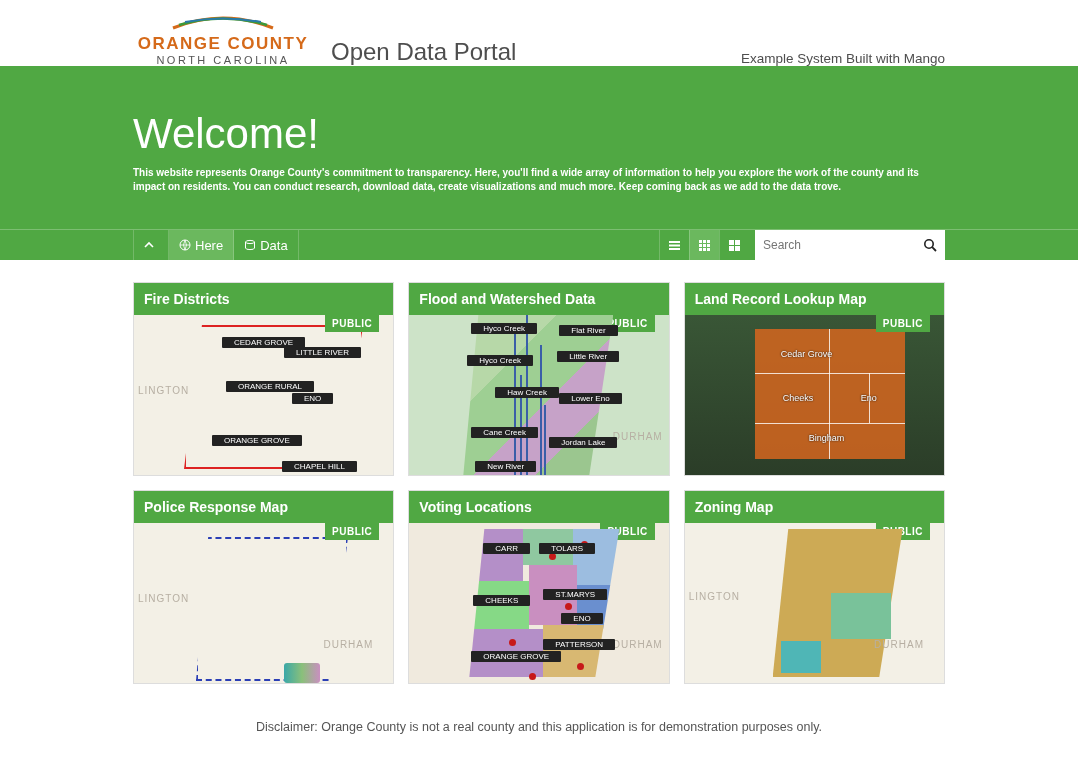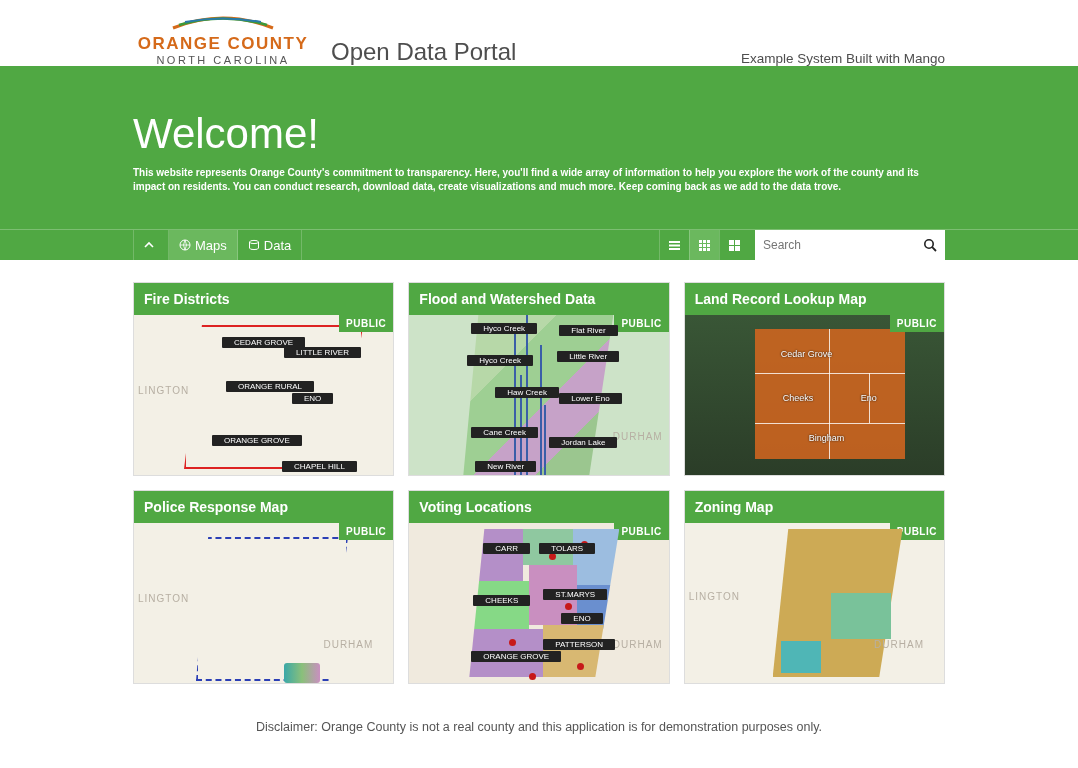--- a/index.html
+++ b/index.html
@@ -24,21 +24,21 @@
 .view-btn { width: 30px; display: flex; align-items: center; justify-content: center; color: #fff; border-left: 1px solid rgba(255,255,255,0.2); cursor: pointer; }
 .view-btn.active { background: #6bb85e; }
 .search-wrap { width: 190px; margin-left: 6px; background: #fff; display: flex; align-items: center; padding: 0 8px; }
 .search-wrap input { border: none; outline: none; flex: 1; font-size: 12px; height: 26px; }
 .search-wrap .mag { color: #333; }
 .cards { padding: 22px 0 8px; }
 .card-row { display: flex; gap: 14px; margin-bottom: 14px; }
 .card { flex: 1; background: #4d7c0f; border: 1px solid #ddd; overflow: hidden; cursor: pointer; }
 .card-head { background: #50a843; color: #fff; padding: 8px 10px; font-weight: 700; font-size: 14px; }
 .card-img { height: 160px; position: relative; background: #f2efe8; overflow: hidden; }
-.badge { position: absolute; top: 0; right: 0; background: #50a843; color: #fff; font-size: 10px; font-weight: 700; padding: 3px 7px; letter-spacing: 0.5px; text-align: center; }
+.badge { position: absolute; top: 0; right: 14px; background: #50a843; color: #fff; font-size: 10px; font-weight: 700; padding: 3px 7px; letter-spacing: 0.5px; text-align: center; }
 .disclaimer { text-align: center; font-size: 12.5px; color: #555; padding: 14px 0 20px; }
 
 .thumb-fire { background: linear-gradient(0deg,#f3f0e6,#f3f0e6); }
 .thumb-fire::before { content:""; position:absolute; inset:10px 30px 6px 50px; border:2px solid #d22; clip-path: polygon(10% 0,100% 0,86% 100%,0 100%); }
 .thumb-fire .labels { position:absolute; inset:0; }
 .mini-label { position:absolute; background:#222; color:#fff; font-size:8px; padding:1px 12px; border-radius:1px; white-space:nowrap; }
 .thumb-flood { background:#cde3c8; }
 .thumb-flood .river { position:absolute; left:45%; top:0; bottom:0; width:2px; background:#3a5ea8; box-shadow:-12px 10px 0 0 #3a5ea8,14px 30px 0 0 #3a5ea8,-6px 60px 0 0 #3a5ea8,18px 90px 0 0 #3a5ea8; }
 .thumb-flood .labels { position:absolute; inset:0; }
 .thumb-land { background: linear-gradient(0deg,#2b3d28,#395636); }
@@ -91,21 +91,21 @@
     <div class="tb-btn" style="border-left:1px solid rgba(255,255,255,0.2);">
       <svg width="10" height="10" viewBox="0 0 10 10">
           <path d="M1 7 L5 3 L9 7" stroke="#fff" stroke-width="1.6" fill="none"></path>
         </svg>
     </div>
     <div class="tb-btn active">
       <svg width="12" height="12" viewBox="0 0 12 12">
           <circle cx="6" cy="6" r="5" stroke="#fff" stroke-width="1" fill="none"></circle>
           <path d="M1 6 H11 M6 1 Q9 6 6 11 M6 1 Q3 6 6 11" stroke="#fff" stroke-width="0.8" fill="none"></path>
         </svg>
-      <span>Maps</span>
+      <span>Here</span>
     </div>
     <div class="tb-btn">
       <svg width="12" height="12" viewBox="0 0 12 12">
           <ellipse cx="6" cy="3" rx="4.5" ry="1.6" stroke="#fff" stroke-width="1" fill="none"></ellipse>
           <path d="M1.5 3 V9 A4.5 1.6 0 0 0 10.5 9 V3" stroke="#fff" stroke-width="1" fill="none"></path>
         </svg>
       <span>Data</span>
     </div>
     <div class="tb-spacer"></div>
     <div class="view-btn">

